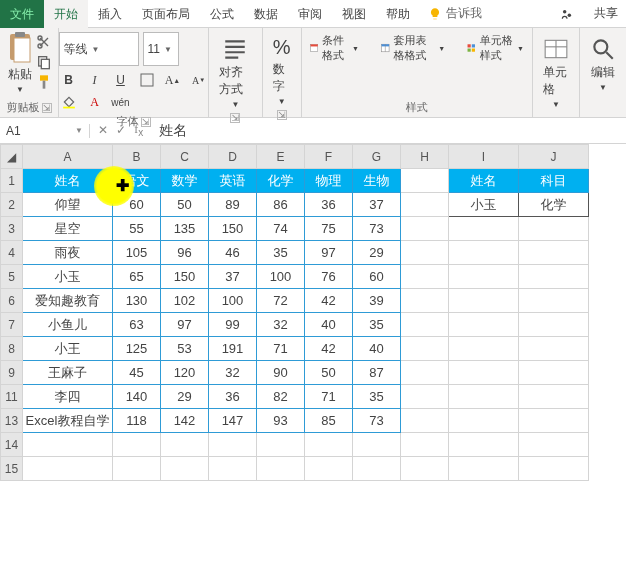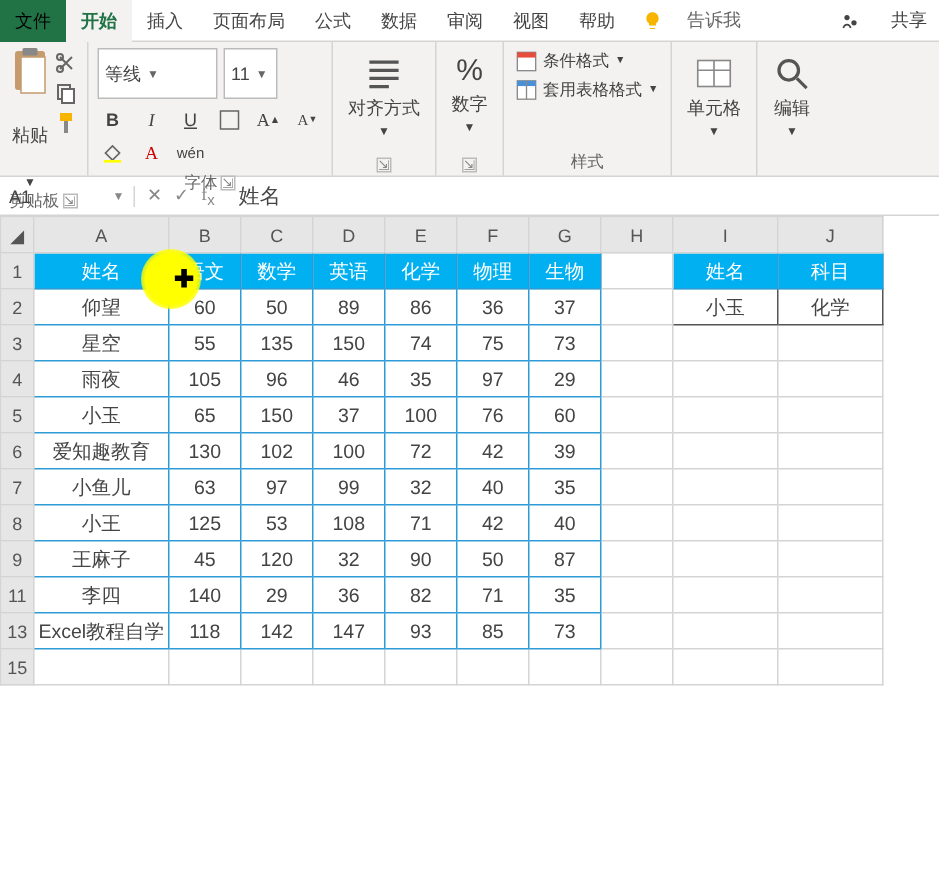--- a/index.html
+++ b/index.html
@@ -1,45 +1,45 @@
 <!DOCTYPE html>
 <html><head>
 <meta charset="utf-8">
 <style>
 *{box-sizing:border-box;margin:0;padding:0;font-family:"Microsoft YaHei",Arial,sans-serif}
 body{background:#fff;font-size:12px;color:#444;width:626px;height:582px;overflow:hidden;position:relative}
 .ribbon-tabs{background:#fff;display:flex;align-items:center;height:28px;border-bottom:1px solid #d4d4d4}
 .tab{padding:0 10px;height:28px;line-height:28px;color:#444;cursor:pointer}
-.tab.file{background:#217346;color:#000000}
-.tab.active{background:#f3f2f1;color:#217346;font-weight:700}
-.tellme{display:flex;align-items:center;gap:16px;padding:0 8px;color:#666}
+.tab.file{background:#217346;color:#86efac}
+.tab.active{background:#f3f2f1;color:#217346;font-weight:400}
+.tellme{display:flex;align-items:center;gap:4px;padding:0 8px;color:#666}
 .bulb{width:14px;height:14px;fill:#f7b500}
 .share{margin-left:auto;display:flex;align-items:center;gap:20px;padding:0 8px;color:#444}
 .ribbon{background:#f3f2f1;display:flex;height:90px;border-bottom:1px solid #d4d4d4}
 .group{border-right:1px solid #d4d4d4;padding:4px 6px 2px;display:flex;flex-direction:column;justify-content:space-between;align-items:center}
 .group-label{font-size:11px;color:#666;display:flex;align-items:center;gap:2px}
 .launcher{font-size:9px;color:#888;border:1px solid #bbb;width:10px;height:10px;line-height:8px;text-align:center}
 .clip-body{display:flex;align-items:flex-start;gap:2px}
-.paste{display:flex;flex-direction:column;align-items:center;gap:18px}
+.paste{display:flex;flex-direction:column;align-items:center;gap:2px}
 .paste-icon{width:28px;height:32px}
 .paste-icon rect.b{fill:#fff;stroke:#c59b6d;stroke-width:1}
 .paste-icon rect.c{fill:#c59b6d}
 .mini-col{display:flex;flex-direction:column;gap:4px;padding-top:2px}
 .mini-ico{width:16px;height:16px}
 .font-top{display:flex;align-items:center;gap:4px;margin-bottom:4px}
 .combo{background:#fff;border:1px solid #bbb;height:20px;display:flex;align-items:center;padding:16px 4px;gap:4px}
 .combo .dd{font-size:8px;color:#666}
 .font-row{display:flex;align-items:center;gap:6px;margin-bottom:2px}
 .fbtn{width:20px;height:20px;display:flex;align-items:center;justify-content:center;color:#444}
 .fbtn.b{font-weight:bold}
 .fbtn.i{font-style:italic;font-family:serif}
 .fbtn.u{text-decoration:underline}
 .big-btn{display:flex;flex-direction:column;align-items:center;gap:2px;padding:4px}
 .big-btn svg{width:26px;height:26px}
-.styles-list{display:flex;flex-direction:column;gap:2px}
+.styles-list{display:flex;flex-direction:row;gap:18px}
 .srow{display:flex;align-items:center;gap:4px;font-size:11px;padding:1px 2px}
 .srow svg{width:14px;height:14px}
 .fx-bar{display:flex;align-items:center;height:26px;border-bottom:1px solid #d4d4d4;background:#fff}
 .name-box{width:90px;border-right:1px solid #d4d4d4;padding:0 6px;display:flex;align-items:center;justify-content:space-between}
 .name-box .dd{font-size:8px;color:#888}
 .fx-btns{display:flex;align-items:center;gap:8px;padding:0 8px;color:#888}
 .fx-input{flex:1;padding:0 8px;font-size:14px}
 .sheet{position:relative;overflow:auto;height:430px}
 .grid{border-collapse:collapse;table-layout:fixed}
 .grid td,.grid th{border:1px solid #d4d4d4;height:24px;text-align:center;font-size:13px;background:#fff;padding:0}
@@ -197,20 +197,30 @@
         </div>
       <div class="srow">
           <svg viewBox="0 0 16 16">
             <rect x="1" y="1" width="14" height="14" fill="#fff" stroke="#888"></rect>
             <rect x="1" y="1" width="14" height="4" fill="#4a90d9"></rect>
             <line x1="8" y1="1" x2="8" y2="15" stroke="#888"></line>
           </svg>
           <span>套用表格格式</span>
           <span class="dd" style="font-size:7px">▼</span>
         </div>
+      <div class="srow">
+          <svg viewBox="0 0 16 16">
+            <rect x="1" y="1" width="6" height="6" fill="#e74c3c"></rect>
+            <rect x="9" y="1" width="6" height="6" fill="#4a90d9"></rect>
+            <rect x="1" y="9" width="6" height="6" fill="#7cb342"></rect>
+            <rect x="9" y="9" width="6" height="6" fill="#f7b500"></rect>
+          </svg>
+          <span>单元格样式</span>
+          <span class="dd" style="font-size:7px">▼</span>
+        </div>
     </div>
     <div class="group-label">
         <span>样式</span>
       </div>
   </div>
 
   <div class="group">
     <div class="big-btn">
       <svg viewBox="0 0 24 24">
           <rect x="2" y="4" width="20" height="16" fill="#fff" stroke="#888"></rect>
@@ -354,21 +364,21 @@
           <td class="dcell">35</td>
           <td class=""></td>
           <td class=""></td>
           <td class=""></td>
         </tr>
         <tr>
           <td class="rh">8</td>
           <td class="dcell">小王</td>
           <td class="dcell">125</td>
           <td class="dcell">53</td>
-          <td class="dcell">108</td>
+          <td class="dcell">191</td>
           <td class="dcell">71</td>
           <td class="dcell">42</td>
           <td class="dcell">40</td>
           <td class=""></td>
           <td class=""></td>
           <td class=""></td>
         </tr>
         <tr>
           <td class="rh">9</td>
           <td class="dcell">王麻子</td>
@@ -402,20 +412,33 @@
           <td class="dcell">142</td>
           <td class="dcell">147</td>
           <td class="dcell">93</td>
           <td class="dcell">85</td>
           <td class="dcell">73</td>
           <td class=""></td>
           <td class=""></td>
           <td class=""></td>
         </tr>
         <tr>
+          <td class="rh">14</td>
+          <td class=""></td>
+          <td class=""></td>
+          <td class=""></td>
+          <td class=""></td>
+          <td class=""></td>
+          <td class=""></td>
+          <td class=""></td>
+          <td class=""></td>
+          <td class=""></td>
+          <td class=""></td>
+        </tr>
+        <tr>
           <td class="rh">15</td>
           <td class=""></td>
           <td class=""></td>
           <td class=""></td>
           <td class=""></td>
           <td class=""></td>
           <td class=""></td>
           <td class=""></td>
           <td class=""></td>
           <td class=""></td>

